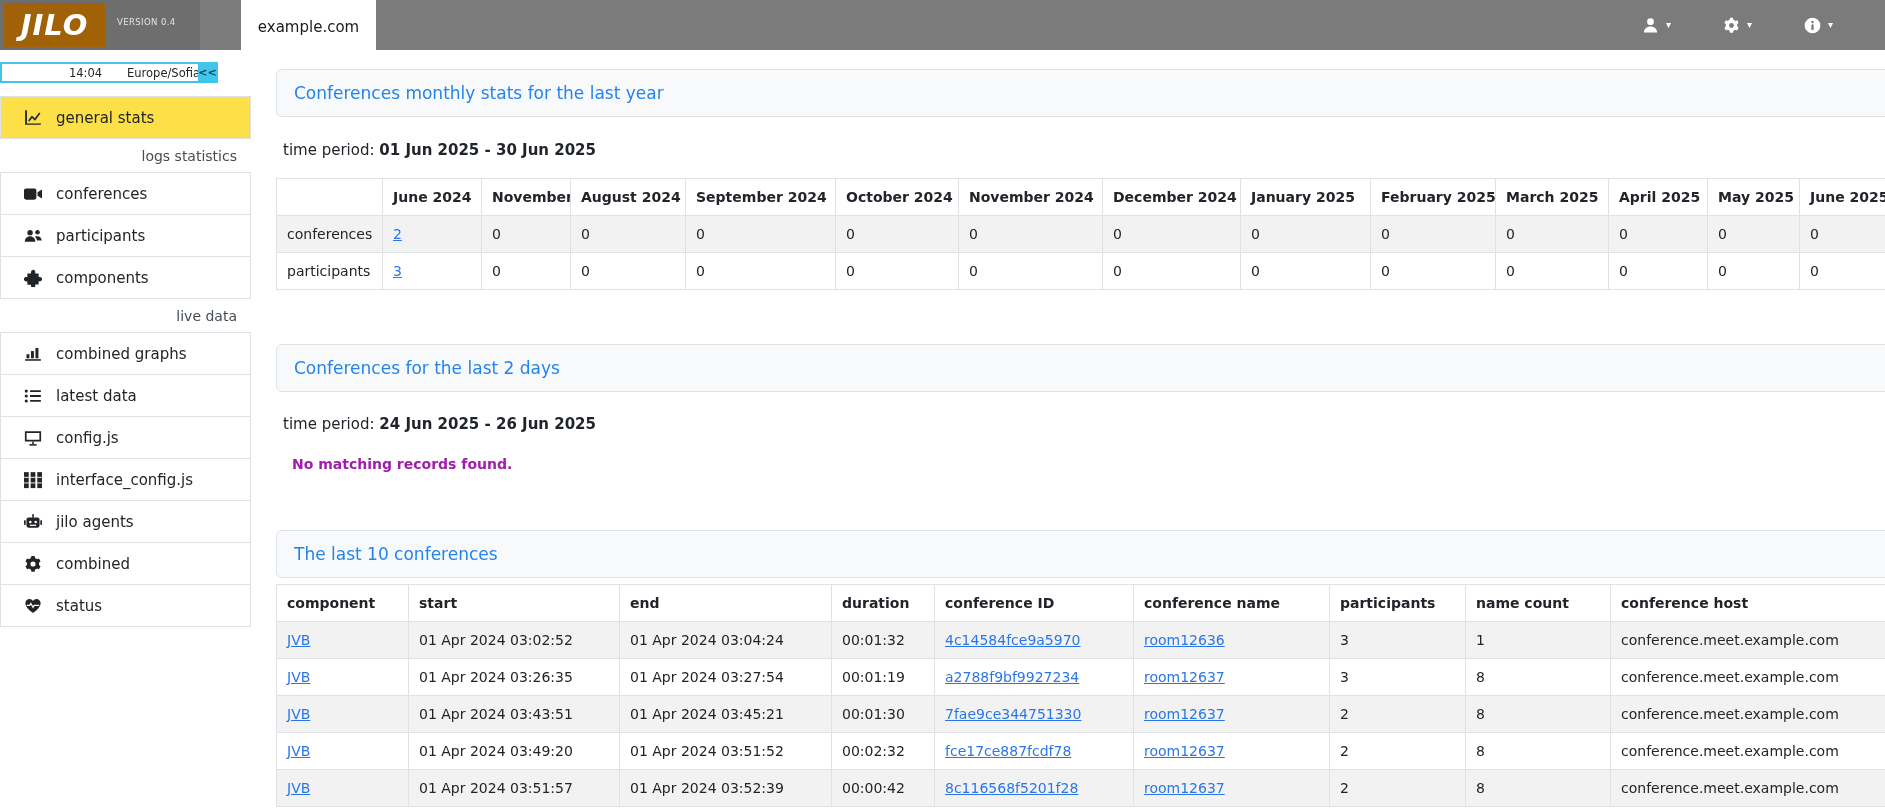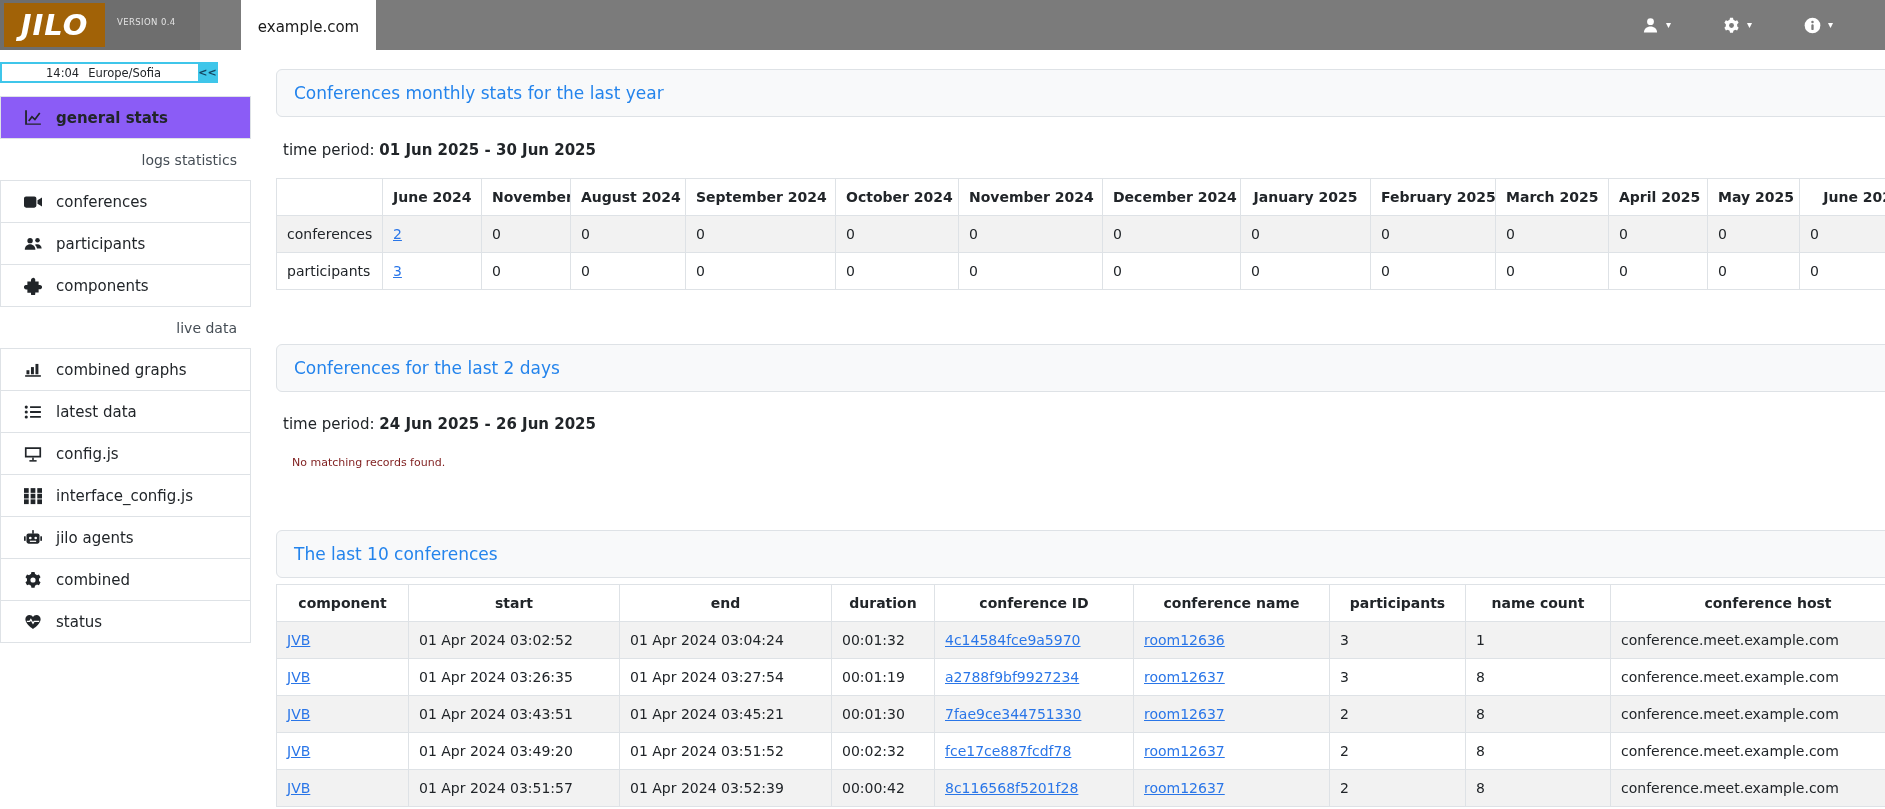--- a/index.html
+++ b/index.html
@@ -24,45 +24,45 @@
   .tb-menu .icon { width:17px; height:17px; display:inline-block; }
   .caret { font-size:10px; color:#fff; line-height:1; }
   
   .icon svg { width:100%; height:100%; fill:currentColor; display:block; }
   .icon svg .hole { fill:#fff; }
   .topbar-menus .icon svg .hole { fill:#7b7b7b; }
   
   .clock { position:absolute; top:62px; left:0; width:218px; height:21px;
            border:2px solid #3fc6ea; background:#fff; }
   .clock-text { position:absolute; left:0; top:0; width:198px; height:17px; display:flex;
-                align-items:center; justify-content:flex-start; gap:9px; font-size:11.5px; color:#212529;padding-left:44px; }
+                align-items:center; justify-content:flex-end; gap:25px; font-size:11.5px; color:#212529; }
   .clock-btn { position:absolute; right:-1px; top:-1px; width:19px; height:19px; background:#3fc6ea;
                color:#14445f; font-size:11px; font-weight:bold; display:flex; align-items:center;
                justify-content:center; cursor:pointer; }
   
   .sidebar { position:absolute; top:97px; left:0; width:251px; }
   .menu-item { height:43px; background:#fff; border:1px solid #dee2e6; margin-top:-1px;
                display:flex; align-items:center; padding-left:23px; gap:14px;
                font-size:15px; color:#212529; cursor:pointer; }
-  .menu-item.active { background:#8b5cf6;font-weight:bold; }
+  .menu-item.active { background:#fde047; }
   .menu-item .icon { width:18px; height:18px; color:#212529; flex:0 0 18px; }
-  .menu-header { height:42px; display:flex; align-items:center; justify-content:flex-end;
+  .menu-header { height:34px; display:flex; align-items:center; justify-content:flex-end;
                  padding-right:14px; font-size:14px; color:#454d55; background:#fff; }
   
   .card-head { position:absolute; left:276px; width:1650px; height:48px; background:#f8f9fa;
                border:1px solid #dee2e6; border-radius:6px; display:flex; align-items:center;
                padding-left:17px; font-size:17px; color:#2484ec; cursor:pointer; }
   .tp-line { position:absolute; left:283px; font-size:15px; color:#212529; }
   .tp-line b { font-weight:bold; }
-  .plain-msg { position:absolute; left:292px; font-size:11px; color:#7f1d1d; }
+  .plain-msg { position:absolute; left:292px; font-size:14px; color:#a21caf;font-weight:bold; }
   table { position:absolute; left:276px; width:1650px; border-collapse:collapse;
           table-layout:fixed; background:#fff; font-size:14px; }
   th, td { border:1px solid #dee2e6; text-align:left; padding:0 10px; overflow:hidden;
            white-space:nowrap; }
-  th { font-weight:bold; height:37px; background:#fff;text-align:center; }
+  th { font-weight:bold; height:37px; background:#fff; }
   td { height:37px; }
   tbody tr:nth-child(odd) td { background:#f2f2f2; }
   a.lnk { color:#2a76e8; text-decoration:underline; cursor:pointer; }
   #monthly-table { top:178px; }
   #last10-table { top:584px; }
   #card-monthly { top:69px; }
   #card-recent  { top:344px; }
   #card-last10  { top:530px; }
   #tp-monthly { top:141px; }
   #tp-recent  { top:415px; }

